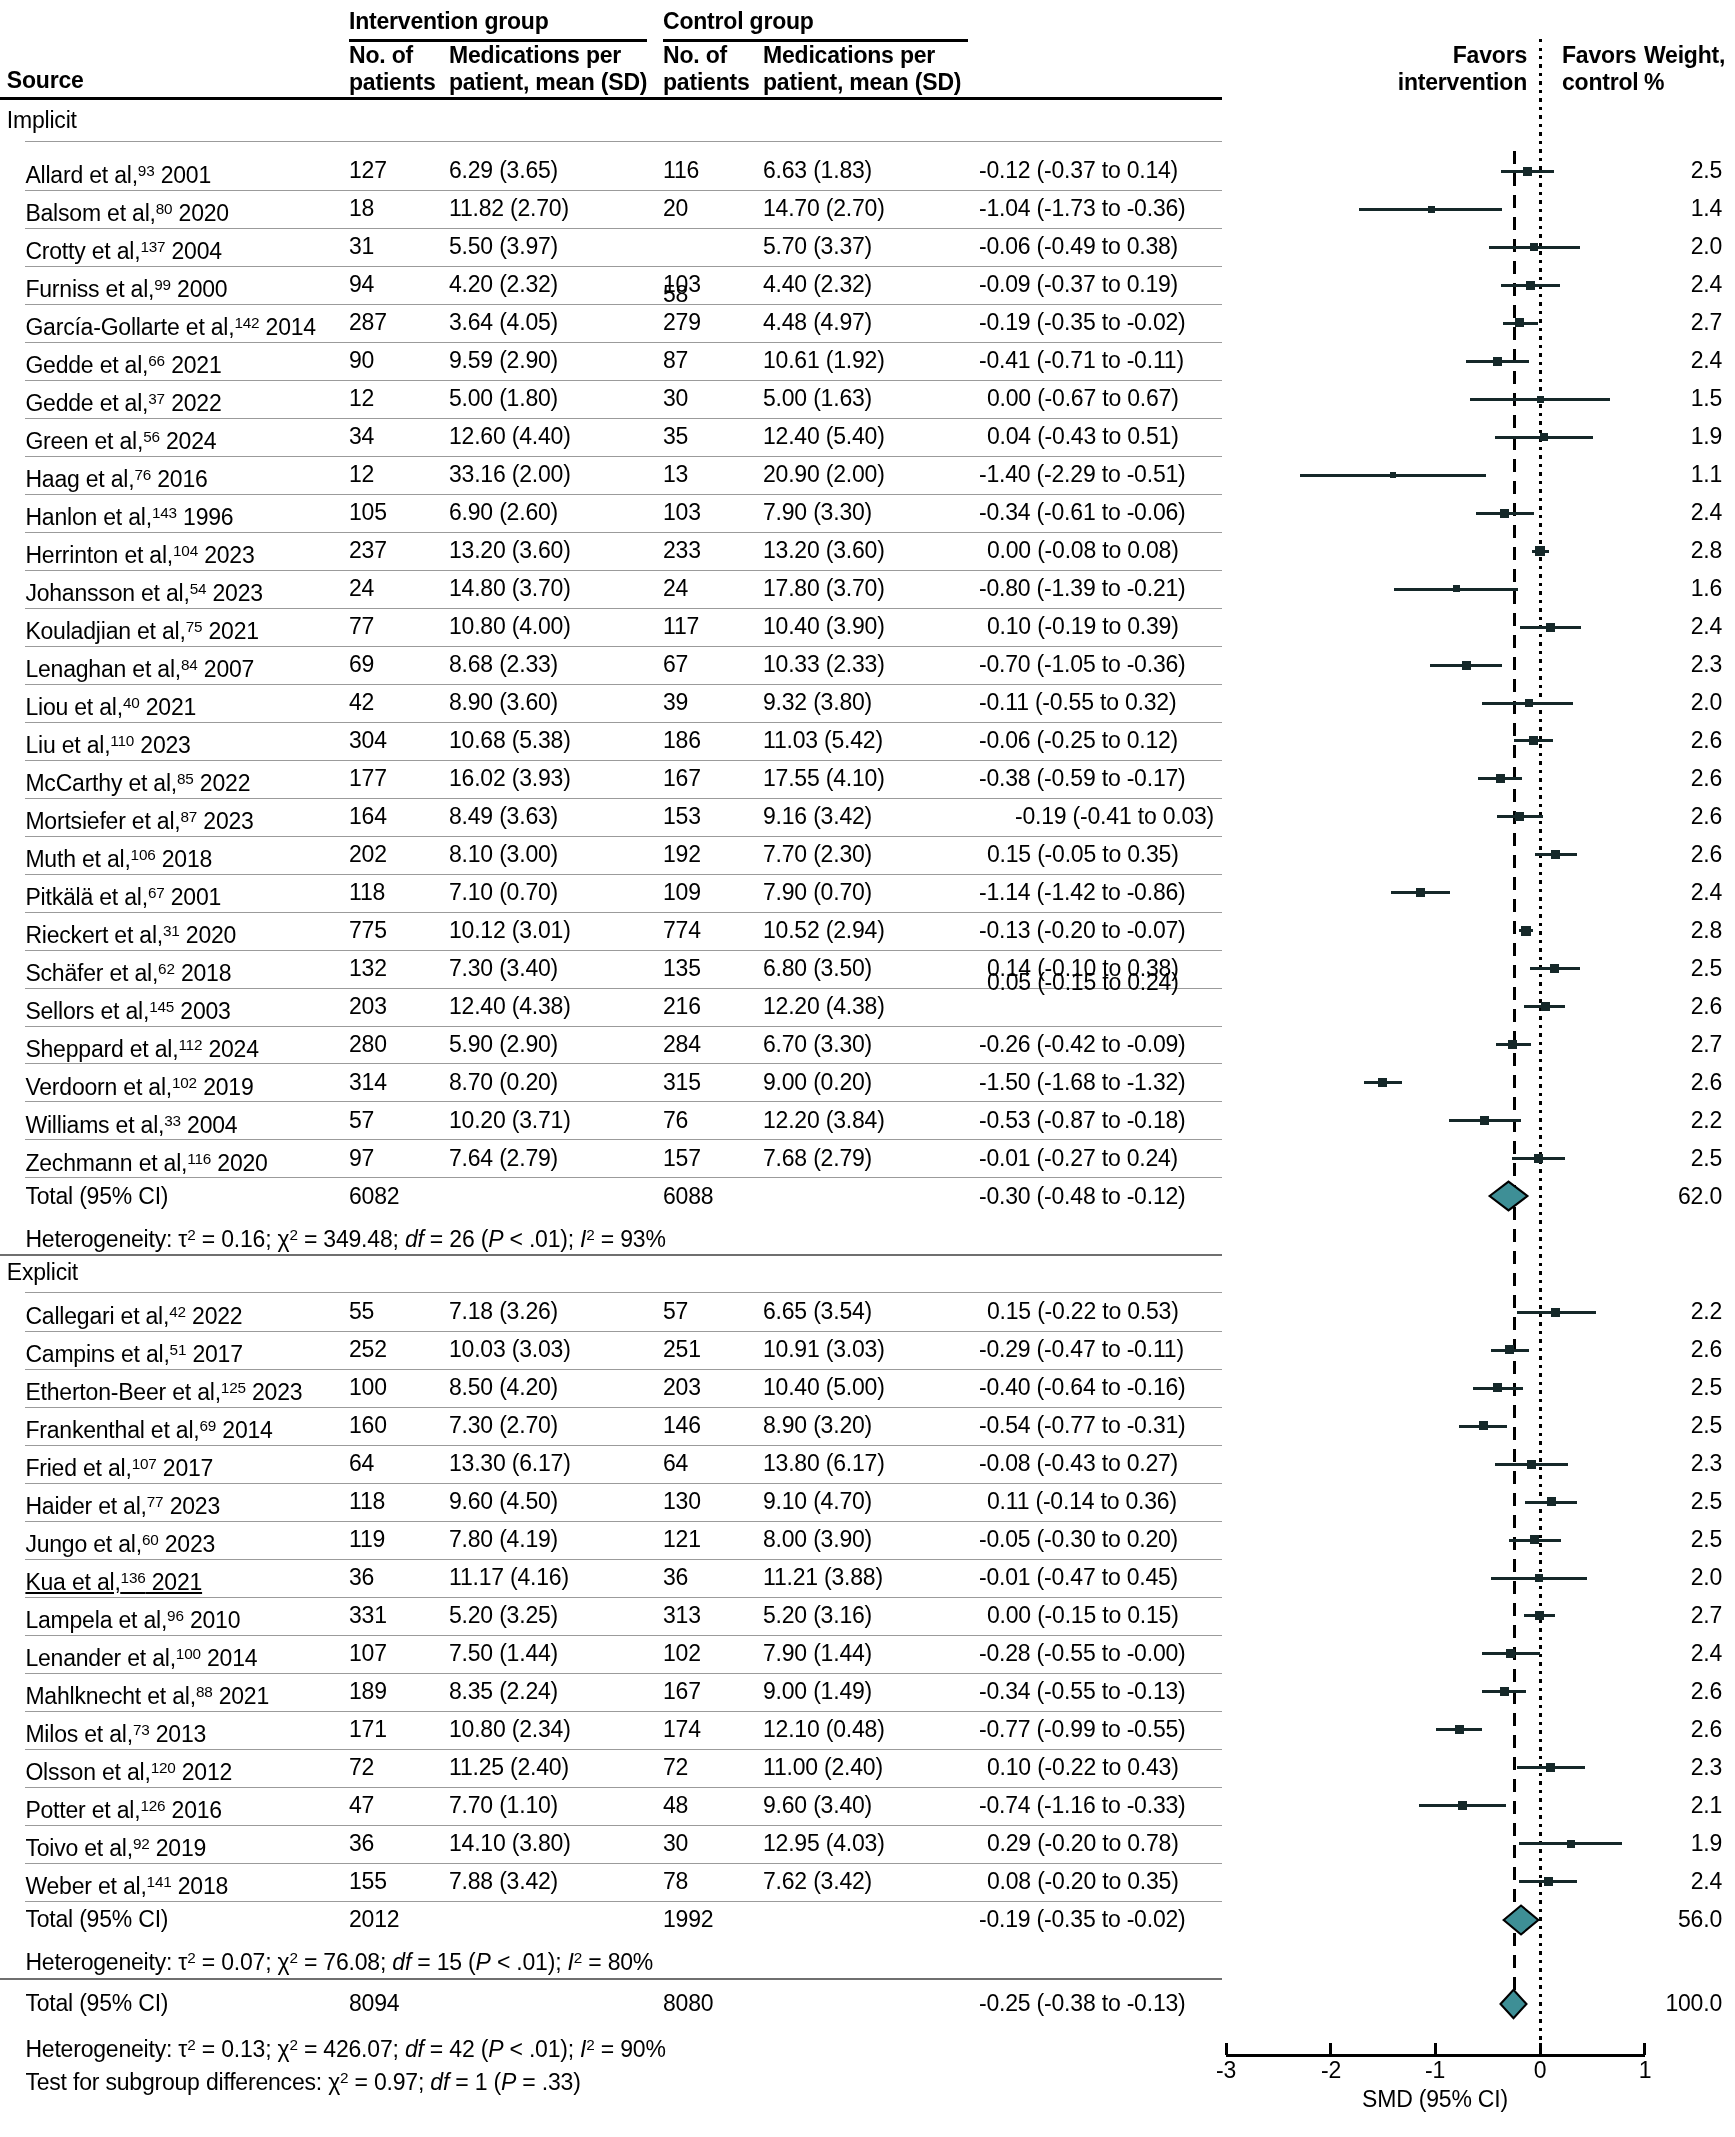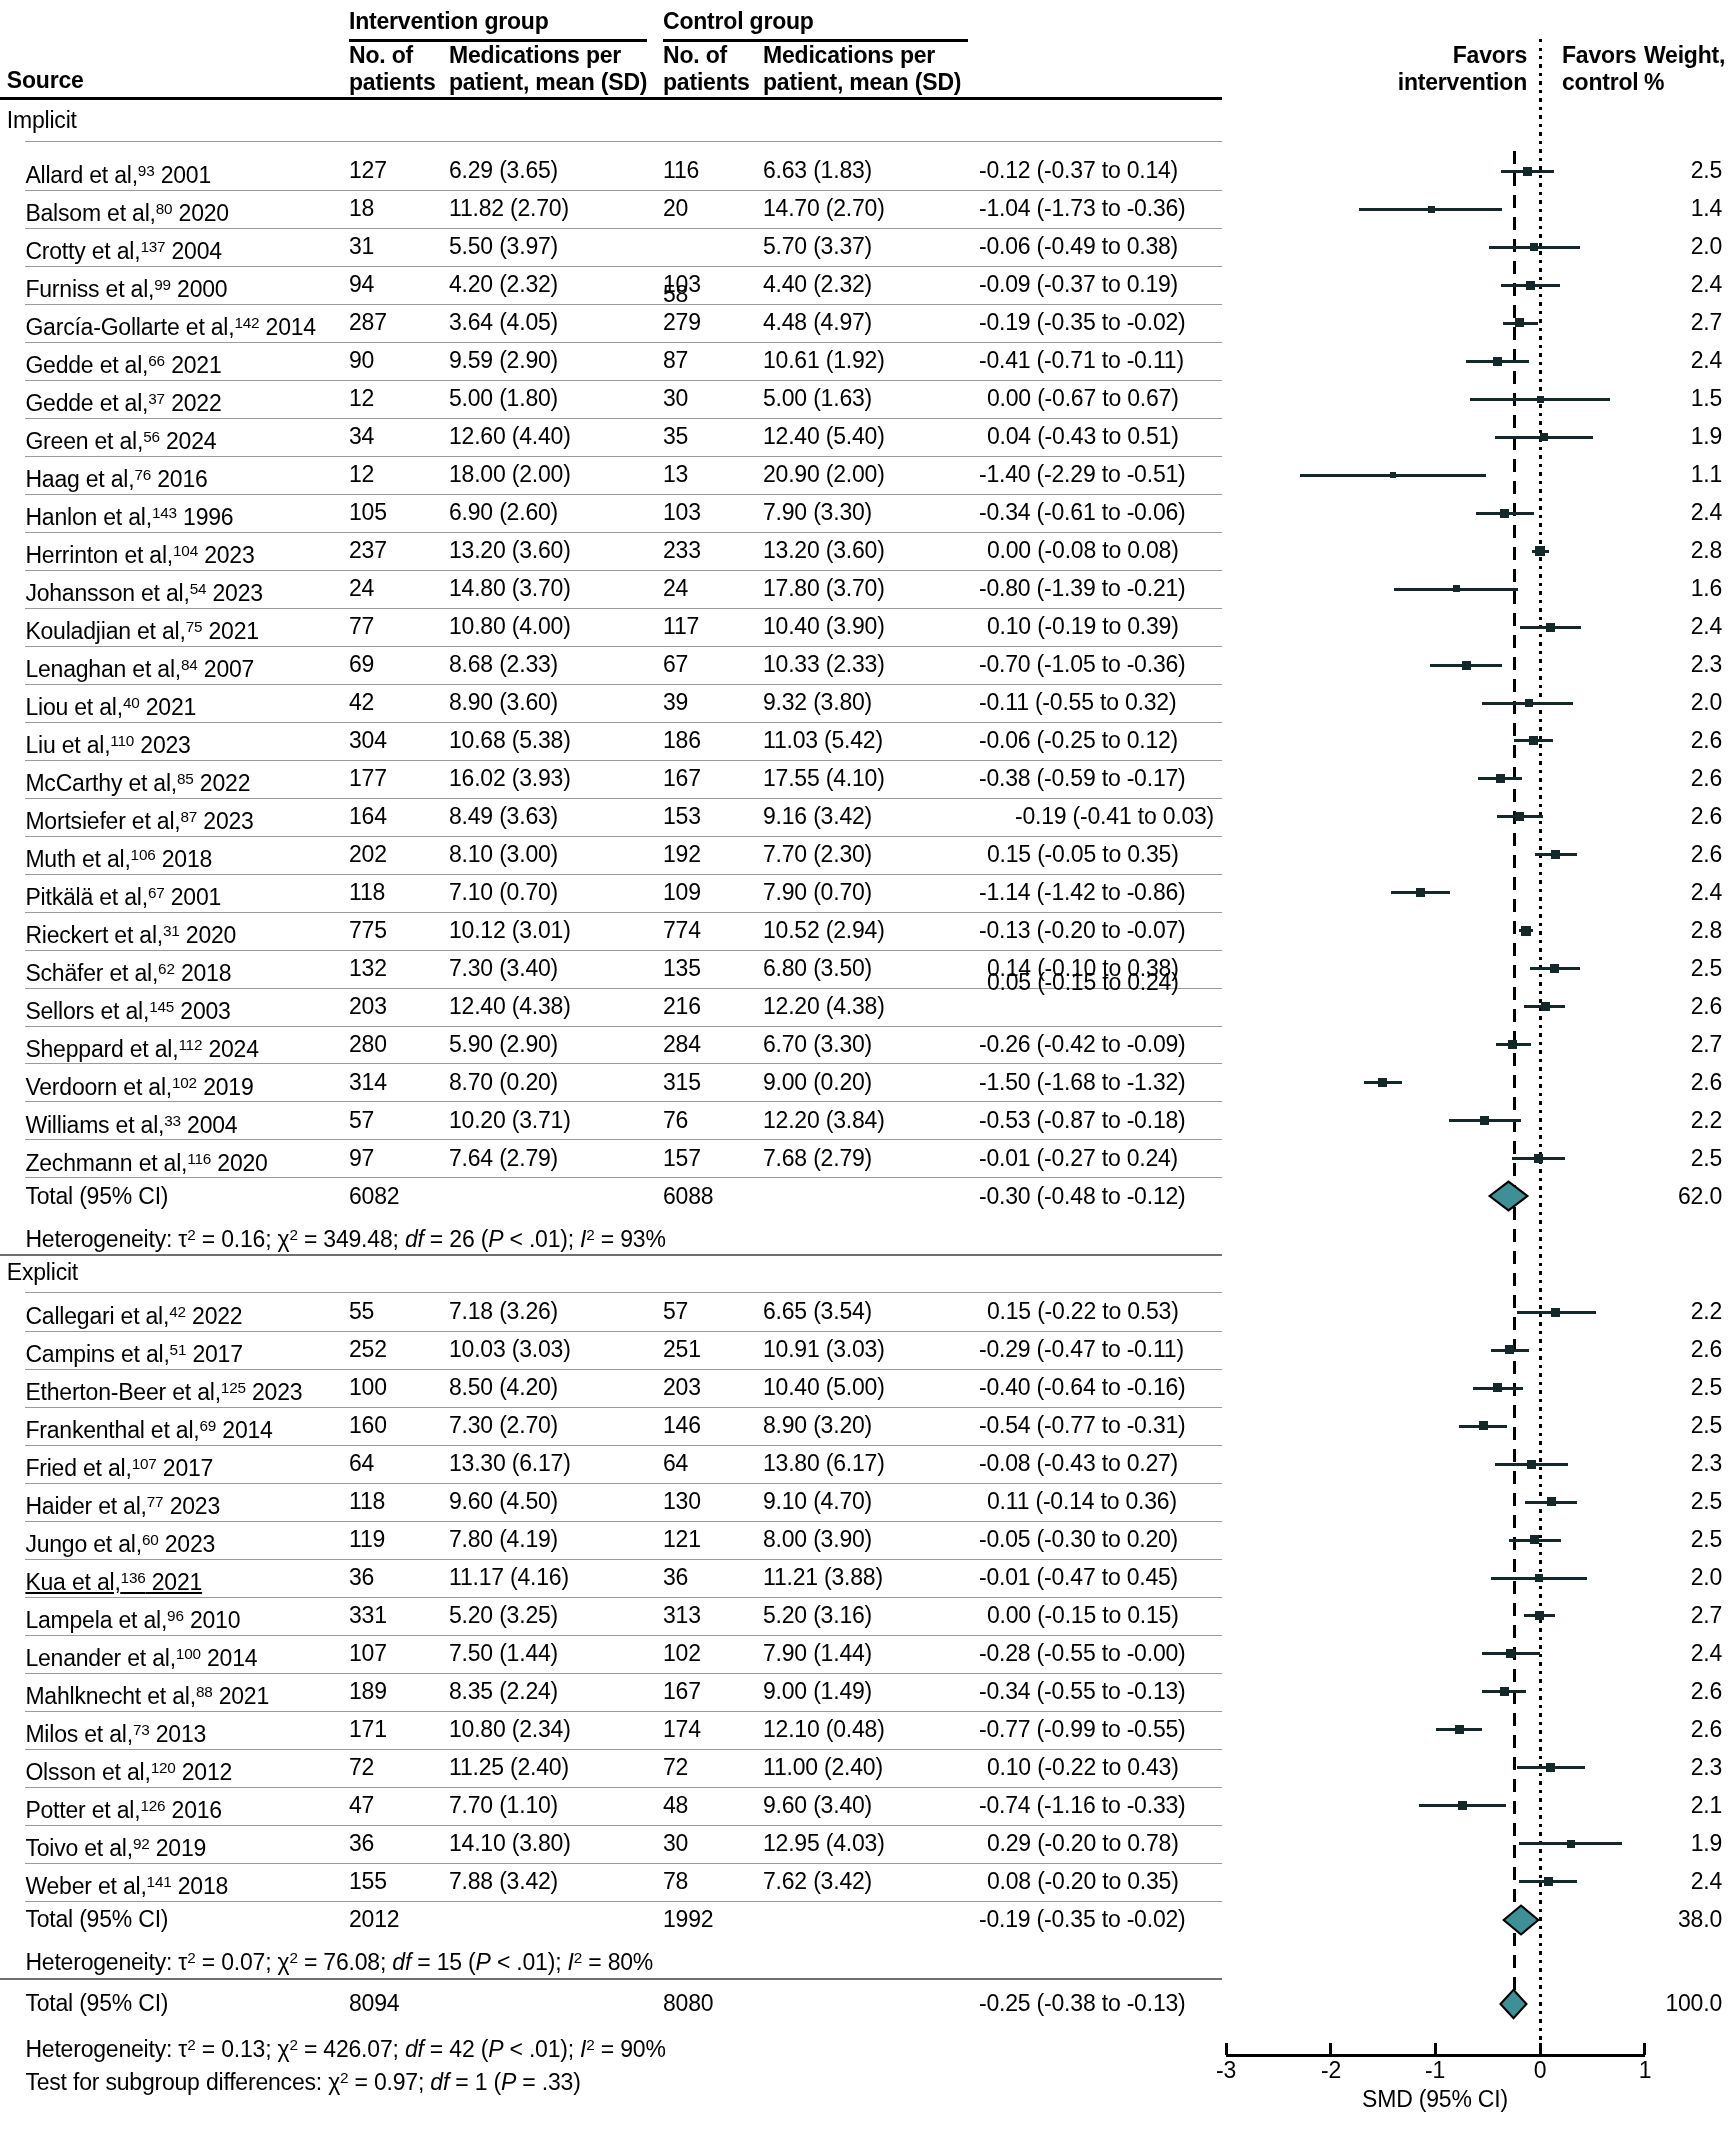--- a/index.html
+++ b/index.html
@@ -132,21 +132,21 @@
     <div class="abs " style="left: 449px; top: 424px;">12.60 (4.40)</div>
     <div class="abs " style="left: 663px; top: 424px;">35</div>
     <div class="abs " style="left: 763px; top: 424px;">12.40 (5.40)</div>
     <div class="abs " style="left: 987px; top: 424px;">0.04 (-0.43 to 0.51)</div>
     <div class="ci" style="left: 1495px; top: 436px; width: 98px; height: 2.5px;"></div>
     <div class="mk" style="left: 1540px; top: 433px; width: 7.6px; height: 7.6px;"></div>
     <div class="abs wt" style="left: 1602px; top: 424px; width: 120px;">1.9</div>
     <div class="sep" style="left: 25.4px; top: 456px; width: 1197px;"></div>
     <div class="abs" style="left: 25.4px; top: 462px;">Haag et al,<span class="sp">76</span> 2016</div>
     <div class="abs " style="left: 349px; top: 462px;">12</div>
-    <div class="abs " style="left: 449px; top: 462px;">18.00 (2.00)</div>
+    <div class="abs " style="left: 449px; top: 462px;">33.16 (2.00)</div>
     <div class="abs " style="left: 663px; top: 462px;">13</div>
     <div class="abs " style="left: 763px; top: 462px;">20.90 (2.00)</div>
     <div class="abs " style="left: 979px; top: 462px;">-1.40 (-2.29 to -0.51)</div>
     <div class="ci" style="left: 1300px; top: 474px; width: 186px; height: 2.5px;"></div>
     <div class="mk" style="left: 1390px; top: 472px; width: 6px; height: 6px;"></div>
     <div class="abs wt" style="left: 1602px; top: 462px; width: 120px;">1.1</div>
     <div class="sep" style="left: 25.4px; top: 494px; width: 1197px;"></div>
     <div class="abs" style="left: 25.4px; top: 500px;">Hanlon et al,<span class="sp">143</span> 1996</div>
     <div class="abs " style="left: 349px; top: 500px;">105</div>
     <div class="abs " style="left: 449px; top: 500px;">6.90 (2.60)</div>
@@ -499,21 +499,21 @@
     <div class="mk" style="left: 1544px; top: 1877px; width: 8.5px; height: 8.5px;"></div>
     <div class="abs wt" style="left: 1602px; top: 1869px; width: 120px;">2.4</div>
     <div class="sep" style="left: 25.4px; top: 1901px; width: 1197px;"></div>
     <div class="abs " style="left: 25.4px; top: 1907px;">Total (95% CI)</div>
     <div class="abs " style="left: 349px; top: 1907px;">2012</div>
     <div class="abs " style="left: 663px; top: 1907px;">1992</div>
     <div class="abs " style="left: 979px; top: 1907px;">-0.19 (-0.35 to -0.02)</div>
     <svg width="40" height="34" style="position: absolute; left: 1501px; top: 1903px; overflow: visible;" viewBox="0 0 46.75 40">
       <polygon points="3,20 23.37749999999994,3 43.75499999999988,20 23.37749999999994,37" fill="#3E8F96" stroke="#000" stroke-width="2.5"></polygon>
     </svg>
-    <div class="abs wt" style="left: 1602px; top: 1907px; width: 120px;">38.0</div>
+    <div class="abs wt" style="left: 1602px; top: 1907px; width: 120px;">56.0</div>
     <div class="abs" style="left: 25.4px; top: 1945px;"><span>Heterogeneity: τ</span><span class="sp">2</span><span> = 0.07; χ</span><span class="sp">2</span><span> = 76.08; </span><span class="i">df</span><span> = 15 (</span><span class="i">P</span><span> &lt; .01); </span><span class="i">I</span><span class="sp">2</span><span> = 80%</span></div>
     <div class="sepd" style="left: 0px; top: 1978px; width: 1222px;"></div>
     <div class="abs " style="left: 25.4px; top: 1991px;">Total (95% CI)</div>
     <div class="abs " style="left: 349px; top: 1991px;">8094</div>
     <div class="abs " style="left: 663px; top: 1991px;">8080</div>
     <div class="abs " style="left: 979px; top: 1991px;">-0.25 (-0.38 to -0.13)</div>
     <svg width="31" height="34" style="position: absolute; left: 1498px; top: 1987px; overflow: visible;" viewBox="0 0 36.875 40">
       <polygon points="3,20 18.4375,3 33.875,20 18.4375,37" fill="#3E8F96" stroke="#000" stroke-width="2.5"></polygon>
     </svg>
     <div class="abs wt" style="left: 1602px; top: 1991px; width: 120px;">100.0</div>

